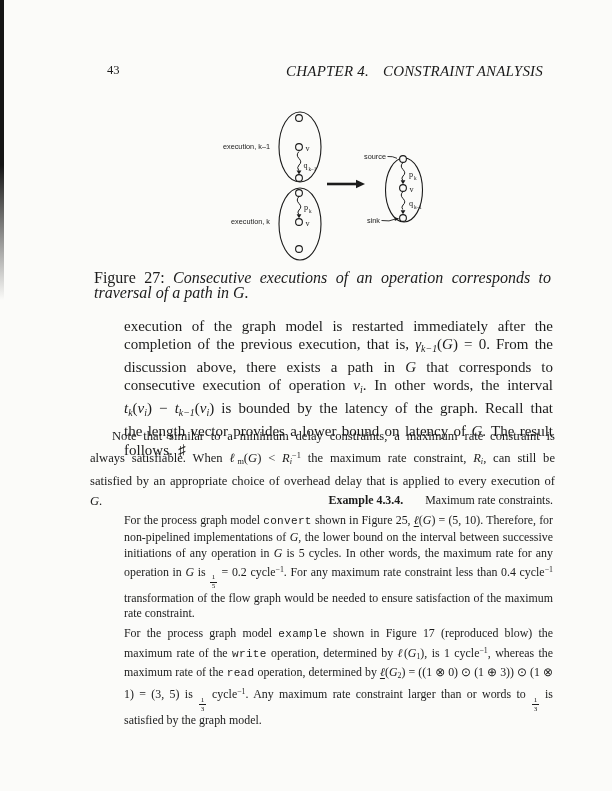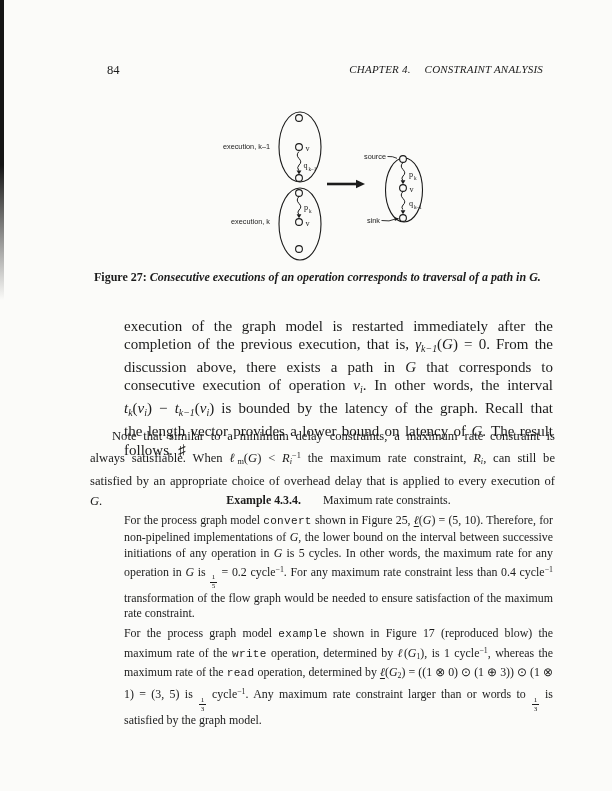--- a/index.html
+++ b/index.html
@@ -4,56 +4,56 @@
 <style>
   html,body{margin:0;padding:0;}
   body{
     width:612px;height:791px;position:relative;overflow:hidden;
     background:#fbfbf9;color:#1b1b1b;
     font-family:"Liberation Serif", serif;
   }
   .scan-strip{position:absolute;left:0;top:0;width:4px;height:300px;
     background:linear-gradient(#151515 0 55%, rgba(21,21,21,0) 100%);}
   .page-number{position:absolute;left:107px;top:63px;font-size:12.6px;}
-  .chapter-header{position:absolute;top:63px;right:69px;font-size:11px;font-style:italic;letter-spacing:.2px;}
+  .chapter-header{position:absolute;top:63px;right:69px;font-size:15px;font-style:italic;letter-spacing:.2px;}
   .chapter-header .gap{display:inline-block;width:14px;}
   .figure-svg{position:absolute;left:220px;top:99px;}
   .fig-label{font-family:"Liberation Sans", sans-serif;font-size:7.3px;fill:#1b1b1b;}
   .fig-math{font-family:"Liberation Serif", serif;font-size:8.2px;fill:#1b1b1b;}
   .fig-math-sub{font-family:"Liberation Serif", serif;font-size:5.2px;fill:#1b1b1b;}
-  .caption{position:absolute;left:94px;top:270px;width:457px;font-size:12px;line-height:15px;text-align:justify;font-weight:bold;}
+  .caption{position:absolute;left:94px;top:270px;width:457px;font-size:16px;line-height:15px;text-align:justify;}
   .caption .cap-text{font-style:italic;}
   .para-proof{position:absolute;left:124px;top:317px;width:429px;
     font-size:15px;line-height:18.2px;text-align:justify;word-spacing:1.5px;}
   .para-note{position:absolute;left:90px;top:427px;width:465px;
     font-size:12.6px;line-height:19.4px;text-align:justify;text-indent:22px;word-spacing:1px;}
   .example-block{position:absolute;left:124px;top:489px;width:429px;
     font-size:11.9px;line-height:15.9px;text-align:justify;}
-  .example-heading{margin:0 0 4px 0;text-align:center;}
+  .example-heading{margin:0 0 4px 0;text-align:right;}
   .example-heading .num{font-weight:bold;}
   .example-heading .ttl{margin-left:22px;}
   .example-block p{margin:4px 0 0 0;}
   
   .s-i{font-style:italic;}
   .s-iu{font-style:italic;text-decoration:underline;text-underline-offset:1.5px;}
   .s-tt{font-family:Liberation Mono, monospace;font-size:.93em;letter-spacing:.3px;}
   .s-sub{font-size:.66em;vertical-align:-.28em;}
   .s-isub{font-size:.66em;vertical-align:-.28em;font-style:italic;}
   .s-sup{font-size:.66em;vertical-align:.5em;}
   .frac{display:inline-flex;flex-direction:column;align-items:center;
     vertical-align:-.5em;line-height:1.05;font-size:.6em;margin:0 1px;}
   .frac .num{border-bottom:.8px solid #1b1b1b;padding:0 1.5px;}
   .frac .den{padding-top:.5px;}
 </style>
 </head>
 <body>
 
 <div class="scan-strip"></div>
 
-<div class="page-number">84</div>
+<div class="page-number">43</div>
 
 <div class="chapter-header">
   <span>CHAPTER 4.</span><span class="gap"></span><span>CONSTRAINT ANALYSIS</span>
 </div>
 
 <svg class="figure-svg" width="270" height="170" viewBox="0 0 270 170">
 
   <g>
     <ellipse cx="80" cy="48" rx="21" ry="35" fill="none" stroke="#1b1b1b" stroke-width="1.1"></ellipse>
     <circle cx="79" cy="19" r="3.4" fill="#fbfbf9" stroke="#1b1b1b" stroke-width="1.1"></circle>

